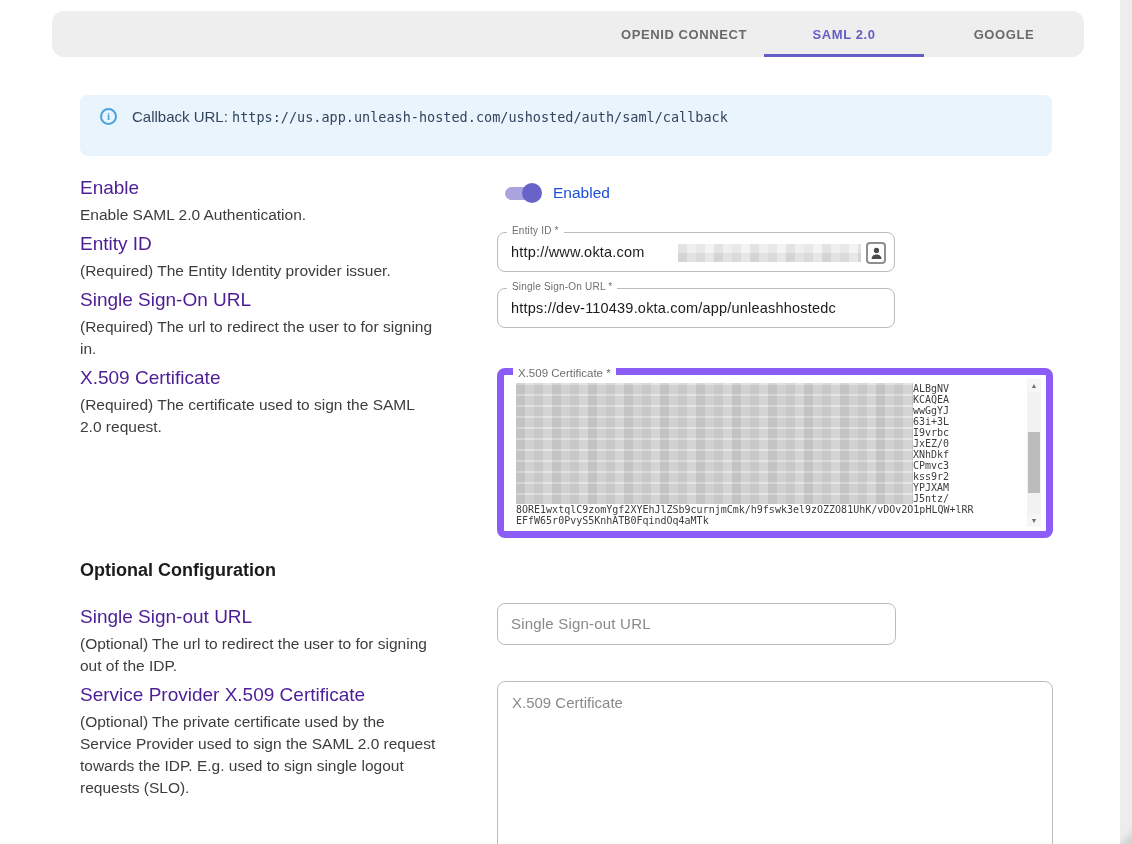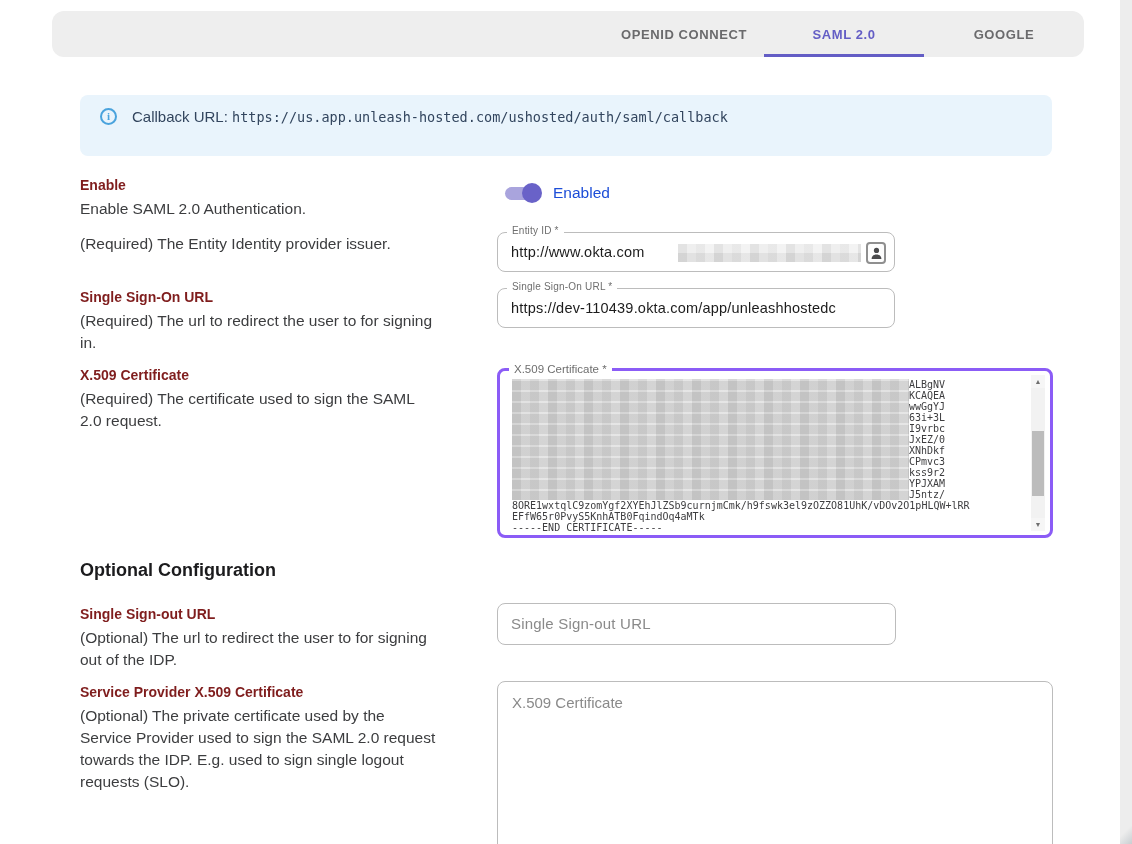--- a/index.html
+++ b/index.html
@@ -23,21 +23,21 @@
   .banner{position:absolute;left:80px;top:95px;width:972px;height:61px;background:var(--banner_bg);
     border-radius:8px;display:flex;padding:11px 16px 0 20px;color:#32455e;font-size:15px;line-height:21px;}
   .info-ic{flex:0 0 auto;width:17px;height:17px;border:2px solid var(--info_icon);border-radius:50%;
     color:var(--info_icon);font-size:11px;font-weight:700;display:flex;align-items:center;justify-content:center;
     margin:2px 15px 0 0;font-family:"Liberation Serif",serif;}
   .banner a{color:var(--link);text-decoration:underline;cursor:pointer;}
   .mono{font-family:"DejaVu Sans Mono",monospace;font-size:13.5px;}
 
   
   .info-block{position:absolute;left:80px;width:420px;}
-  .info-block h4{font-size:14px;font-weight:700;color:#7f1d1d;margin-bottom:5px;}
+  .info-block h4{font-size:19px;font-weight:400;color:#4c1d95;margin-bottom:5px;}
   .info-block p{font-size:15.5px;color:#3c3d3f;line-height:22px;white-space:pre-line;}
   .h-opt{position:absolute;left:80px;top:560px;font-size:18px;font-weight:700;color:#1b1b1d;}
 
   
   .toggle-row{position:absolute;left:502px;top:182px;display:flex;align-items:center;}
   .switch{position:relative;width:40px;height:22px;cursor:pointer;}
   .switch .track{position:absolute;left:3px;top:5px;width:34px;height:13px;border-radius:7px;background:var(--toggle_track);}
   .switch .knob{position:absolute;right:0;top:1px;width:20px;height:20px;border-radius:50%;background:var(--toggle_knob);}
   .toggle-row .lbl{margin-left:11px;font-size:15.5px;color:#1d4ed8;}
 
@@ -52,21 +52,21 @@
       repeating-linear-gradient(90deg,#cfcfcf 0 9px,#dedede 9px 18px,#d4d4d4 18px 27px,#e2e2e2 27px 36px);}
   .redact.light{background-image:
       repeating-linear-gradient(0deg, rgba(120,120,120,0.08) 0 9px, rgba(255,255,255,0.2) 9px 18px),
       repeating-linear-gradient(90deg,#dcdcdc 0 9px,#ebebeb 9px 18px,#e3e3e3 18px 27px,#f0f0f0 27px 36px);}
 
   .entity-redact{position:absolute;left:180px;top:11px;width:183px;height:18px;}
   .paste-ic{position:absolute;right:8px;top:9px;width:20px;height:22px;border:2px solid #8f8f8f;border-radius:4px;
     display:flex;align-items:center;justify-content:center;cursor:pointer;background:#fdfdfd;}
 
   
-  .certbox{position:absolute;left:497px;top:368px;width:556px;height:170px;border:3px solid #8b5cf6;border-radius:8px;background:#fff;}
+  .certbox{position:absolute;left:497px;top:368px;width:556px;height:170px;border:7px solid #8b5cf6;border-radius:8px;background:#fff;}
   .certbox .flabel{position:absolute;top:-8px;left:9px;background:#fff;padding:0 5px;font-size:11.5px;color:#6e6e6e;}
   .cert-content{position:absolute;left:12px;top:8px;right:32px;bottom:4px;overflow:hidden;
     font-family:"DejaVu Sans Mono",monospace;font-size:10px;line-height:11px;color:#3d3d3f;white-space:nowrap;}
   .cert-row{height:11px;display:flex;align-items:center;}
   .cert-row .blk{display:inline-block;width:397px;height:11px;flex:0 0 auto;}
   .scrollbar{position:absolute;right:5px;top:4px;bottom:4px;width:14px;display:flex;flex-direction:column;}
   .sb-arrow{height:13px;background:#f6f6f6;color:#6f6f6f;font-size:7px;display:flex;align-items:center;justify-content:center;cursor:pointer;}
   .sb-track{flex:1;background:#f2f2f2;position:relative;}
   .sb-thumb{position:absolute;left:1px;right:1px;top:33%;height:50%;background:#bcbcbc;cursor:pointer;}
 
@@ -98,20 +98,21 @@
         <span>Callback URL: </span><span class="mono">https://us.app.unleash-hosted.com/ushosted/auth/saml/callback</span>
       </div>
     </div>
   </div>
 
   <div class="info-block" style="top:177px">
     <h4>Enable</h4>
     <p>Enable SAML 2.0 Authentication.</p>
   </div>
   <div class="info-block" style="top:233px">
+    <h4>Entity ID</h4>
     <p>(Required) The Entity Identity provider issuer.</p>
   </div>
   <div class="info-block" style="top:289px">
     <h4>Single Sign-On URL</h4>
     <p>(Required) The url to redirect the user to for signing
 in.</p>
   </div>
   <div class="info-block" style="top:367px">
     <h4>X.509 Certificate</h4>
     <p>(Required) The certificate used to sign the SAML

